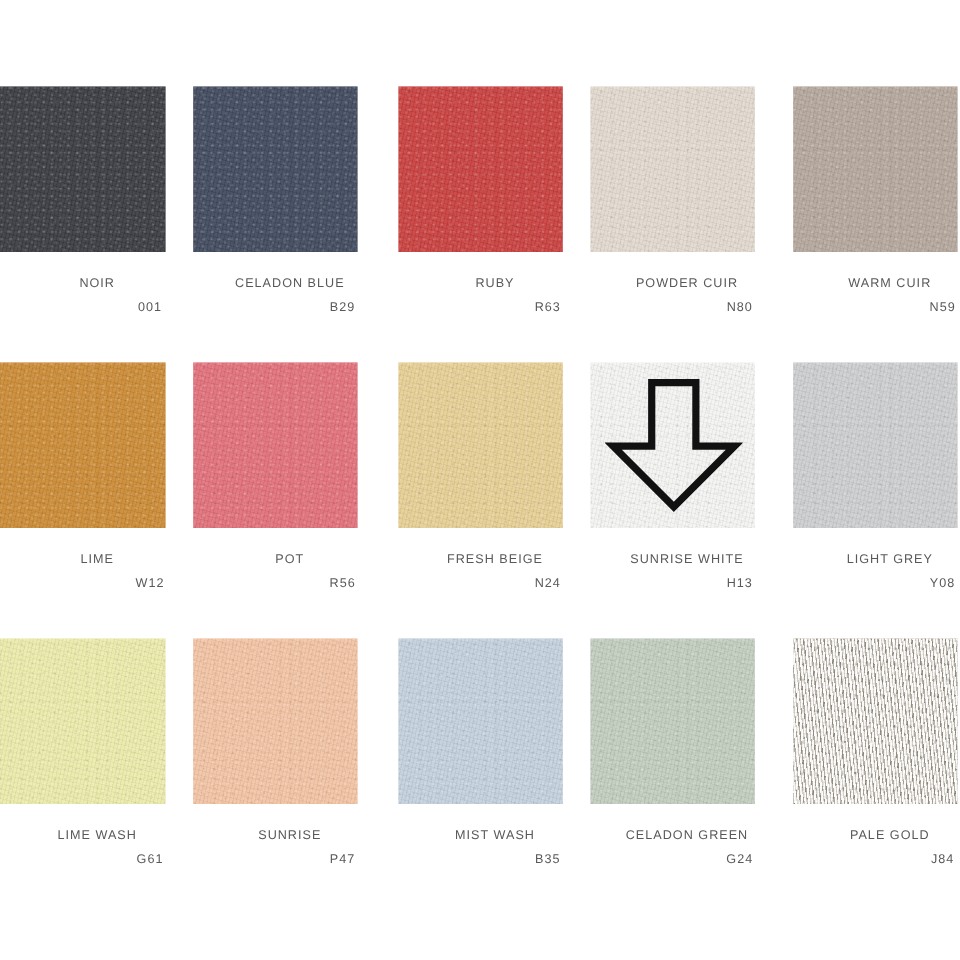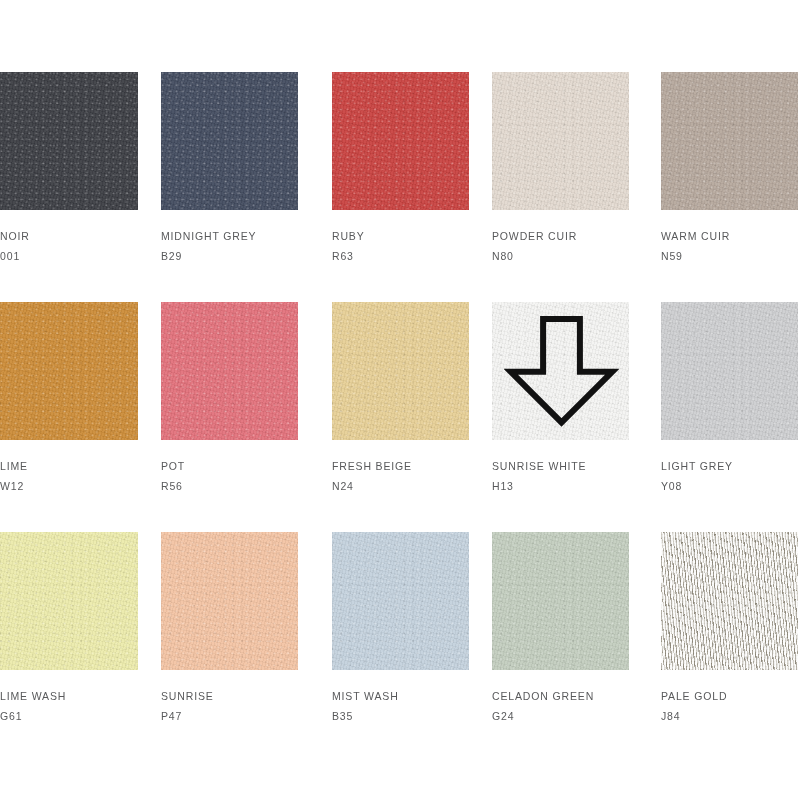--- a/index.html
+++ b/index.html
@@ -83,30 +83,30 @@
     inset: 0;
     background-image:
       radial-gradient(ellipse 2.6px 3.6px at 30% 30%, rgba(255,255,255,0.75) 0%, rgba(255,255,255,0) 68%),
       radial-gradient(ellipse 2.2px 3.2px at 74% 66%, rgba(105,100,88,0.40) 0%, rgba(105,100,88,0) 68%),
       radial-gradient(ellipse 2.4px 3.4px at 12% 80%, rgba(255,255,255,0.55) 0%, rgba(255,255,255,0) 66%);
     background-size: 9px 12px, 11px 13px, 13px 15px;
   }
 
   .caption {
     position: absolute;
-    left: 0;
+    left: 12px;
     width: 100%;
-    text-align: left;
+    text-align: center;
     color: #58595b;
     font-size: 10.5px;
     letter-spacing: 0.85px;
     white-space: nowrap;
   }
   .caption.name { top: 158px; }
-  .caption.code { top: 178px; }
+  .caption.code { top: 178px; margin-left: 44px; }
 
   
   .arrow-overlay {
     position: absolute;
     pointer-events: none;
   }
 </style>
 </head>
 <body>
 
@@ -115,21 +115,21 @@
       <div class="swatch-chip" style="background: rgb(58, 60, 66);">
         <div class="grain"></div>
       </div>
       <div class="caption name">NOIR</div>
       <div class="caption code">001</div>
     </div>
     <div class="swatch-cell" style="left: 161px; top: 72px; width: 137px;">
       <div class="swatch-chip" style="background: rgb(65, 74, 94);">
         <div class="grain"></div>
       </div>
-      <div class="caption name">MIDNIGHT GREY</div>
+      <div class="caption name">CELADON BLUE</div>
       <div class="caption code">B29</div>
     </div>
     <div class="swatch-cell" style="left: 332px; top: 72px; width: 137px;">
       <div class="swatch-chip" style="background: rgb(201, 65, 63);">
         <div class="grain"></div>
       </div>
       <div class="caption name">RUBY</div>
       <div class="caption code">R63</div>
     </div>
     <div class="swatch-cell" style="left: 492px; top: 72px; width: 137px;">

